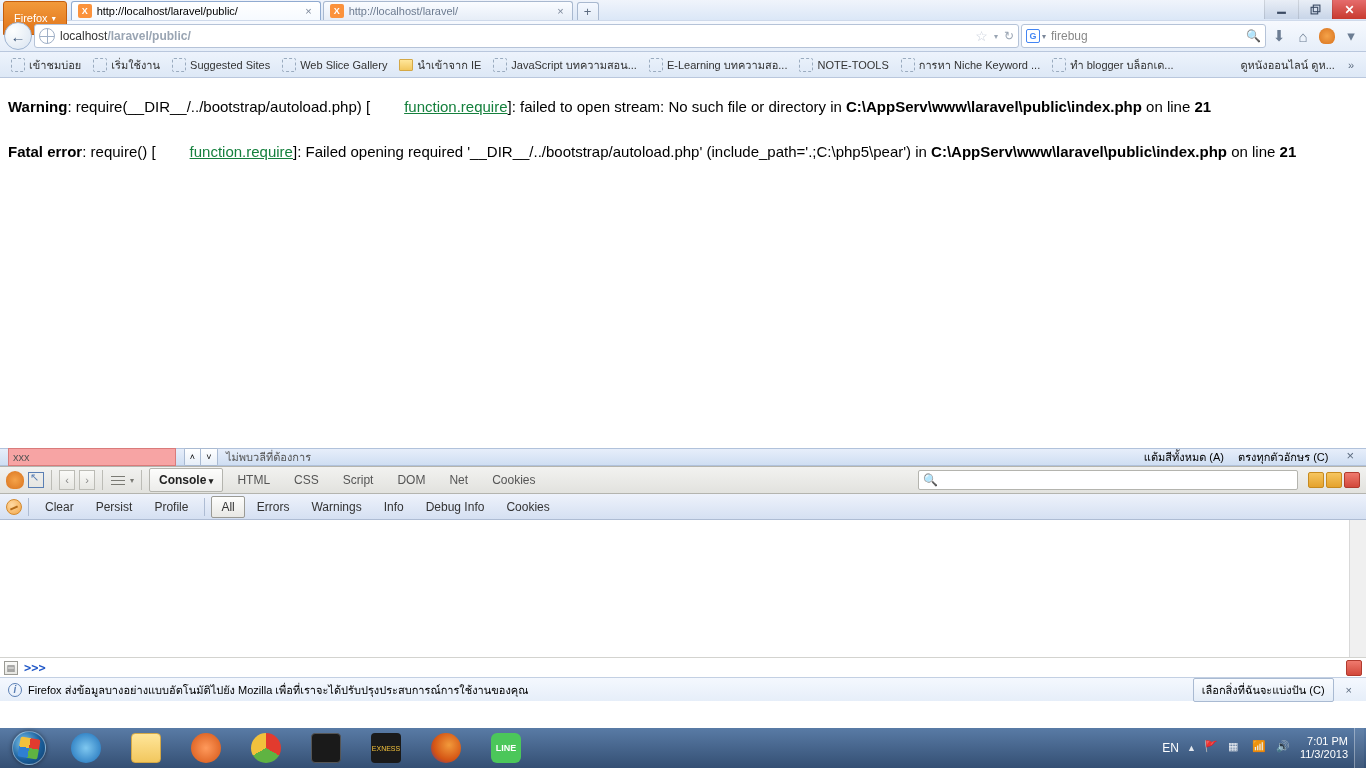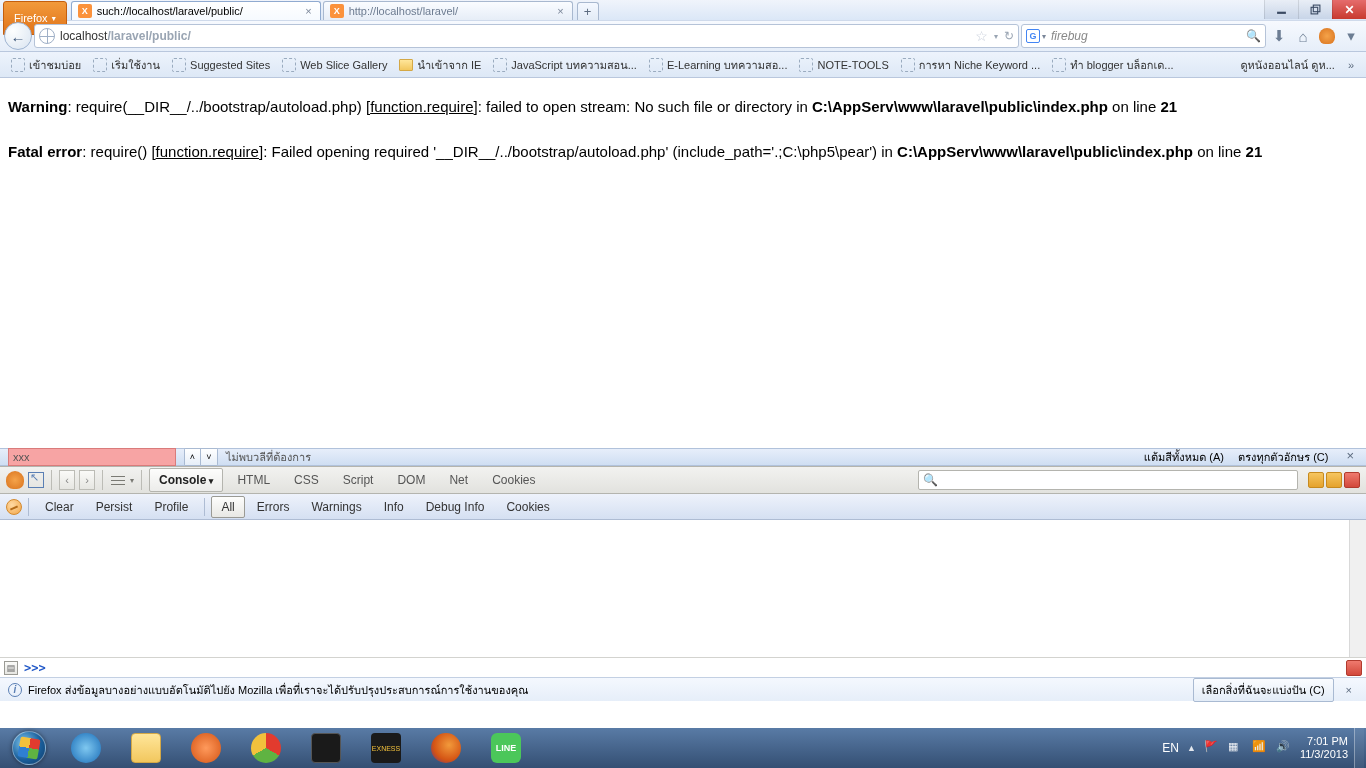--- a/index.html
+++ b/index.html
@@ -31,36 +31,36 @@
 .urlbar .globe{width:16px;height:16px;border:1px solid #9fb0c7;border-radius:50%;margin-right:5px;position:relative;}
 .urlbar .globe::before{content:"";position:absolute;left:0;right:0;top:50%;border-top:1px solid #9fb0c7;}
 .urlbar .globe::after{content:"";position:absolute;top:0;bottom:0;left:50%;border-left:1px solid #9fb0c7;}
 .urlbar-text{flex:1; color:#333;}
 .urlbar-grey{color:#9aa5b3;font-weight:bold;}
 .urlbar-right{display:flex;align-items:center;gap:6px;color:#9aa5b3;font-size:12px;}
 .urlbar-right .star{color:#c7ceda;font-size:14px;}
 .searchbar{width:245px;height:24px;background:#fff;border:1px solid #b5c3d8;border-radius:3px;display:flex;align-items:center;padding:0 4px;font-size:12px;}
 .g-icon{width:14px;height:14px;border:1px solid #4285f4;color:#4285f4;font-size:9px;font-weight:bold;display:flex;align-items:center;justify-content:center;border-radius:2px;margin-right:2px;}
 .searchbar .dd{font-size:8px;color:#7a8699;margin-right:5px;}
-.searchbar input{border:none;outline:none;flex:1;font-size:12px;font-style:italic;color:#888;}
+.searchbar input{border:none;outline:none;flex:1;font-size:12px;color:#888;}
 .searchbar .mag{color:#7a8699;}
 .tool-icon{width:22px;height:22px;display:flex;align-items:center;justify-content:center;color:#6c7d93;font-size:15px;}
 
 
 .bookbar{height:26px;background:linear-gradient(#edf3fc,#dde8f6);border-bottom:1px solid #b9c7dd;display:flex;align-items:center;padding:0 6px;font-size:11px;color:#333;gap:2px;}
 .bm{display:flex;align-items:center;padding:2px 5px;border-radius:2px;gap:4px;white-space:nowrap;}
 .bm-ico{width:14px;height:14px;border:1px dashed #9aabbf;border-radius:2px;}
 .bm-folder{width:14px;height:12px;background:linear-gradient(#ffe69a,#f2c75e);border:1px solid #d4a846;border-radius:1px;}
 .bookbar .spacer{flex:1;}
 .bookbar .chev{padding:0 6px;color:#5c6b7f;}
 
 
 .page {background:#fff; padding:18px 8px; font-family:"Times New Roman",serif; font-size:15px; line-height:1.5; color:#000; height:370px; overflow:auto;}
 .page b{font-weight:bold;}
-.page a{color:#000000;text-decoration:underline;}
+.page a{color:#15803d;text-decoration:underline;padding-left:34px;}
 .page p{margin-bottom:22px;}
 
 
 .findbar{height:18px;background:linear-gradient(#e7eefa,#cfdef2);border-top:1px solid #b1c2db;border-bottom:1px solid #b1c2db;display:flex;align-items:center;padding:0 8px;font-size:11px;gap:8px;}
 .find-input{width:168px;height:18px;background:#f7a4a4;border:1px solid #d97b7b;padding:0 4px;font-size:11px;color:#555;}
 .find-nav{display:flex;border:1px solid #a9bad2;border-radius:2px;}
 .find-nav span{width:16px;height:16px;display:flex;align-items:center;justify-content:center;font-size:9px;background:linear-gradient(#fff,#e6eef8);}
 .find-nav span:first-child{border-right:1px solid #a9bad2;}
 .findbar .msg{color:#555;}
 .findbar .right{margin-left:auto;display:flex;gap:14px;}
@@ -123,21 +123,21 @@
 .showdesk{width:10px;height:40px;border-left:1px solid rgba(255,255,255,.35);background:rgba(255,255,255,.06);}
 </style>
 </head>
 <body>
 
 <div class="titlebar">
   <div class="firefox-btn">Firefox</div>
   <div class="tabstrip">
     <div class="tab active">
       <span class="tab-favicon">X</span>
-      <span class="tab-title">such://localhost/laravel/public/</span>
+      <span class="tab-title">http://localhost/laravel/public/</span>
       <span class="tab-close">×</span>
     </div>
     <div class="tab inactive">
       <span class="tab-favicon">X</span>
       <span class="tab-title">http://localhost/laravel/</span>
       <span class="tab-close">×</span>
     </div>
     <div class="newtab">+</div>
   </div>
   <div class="window-controls">

